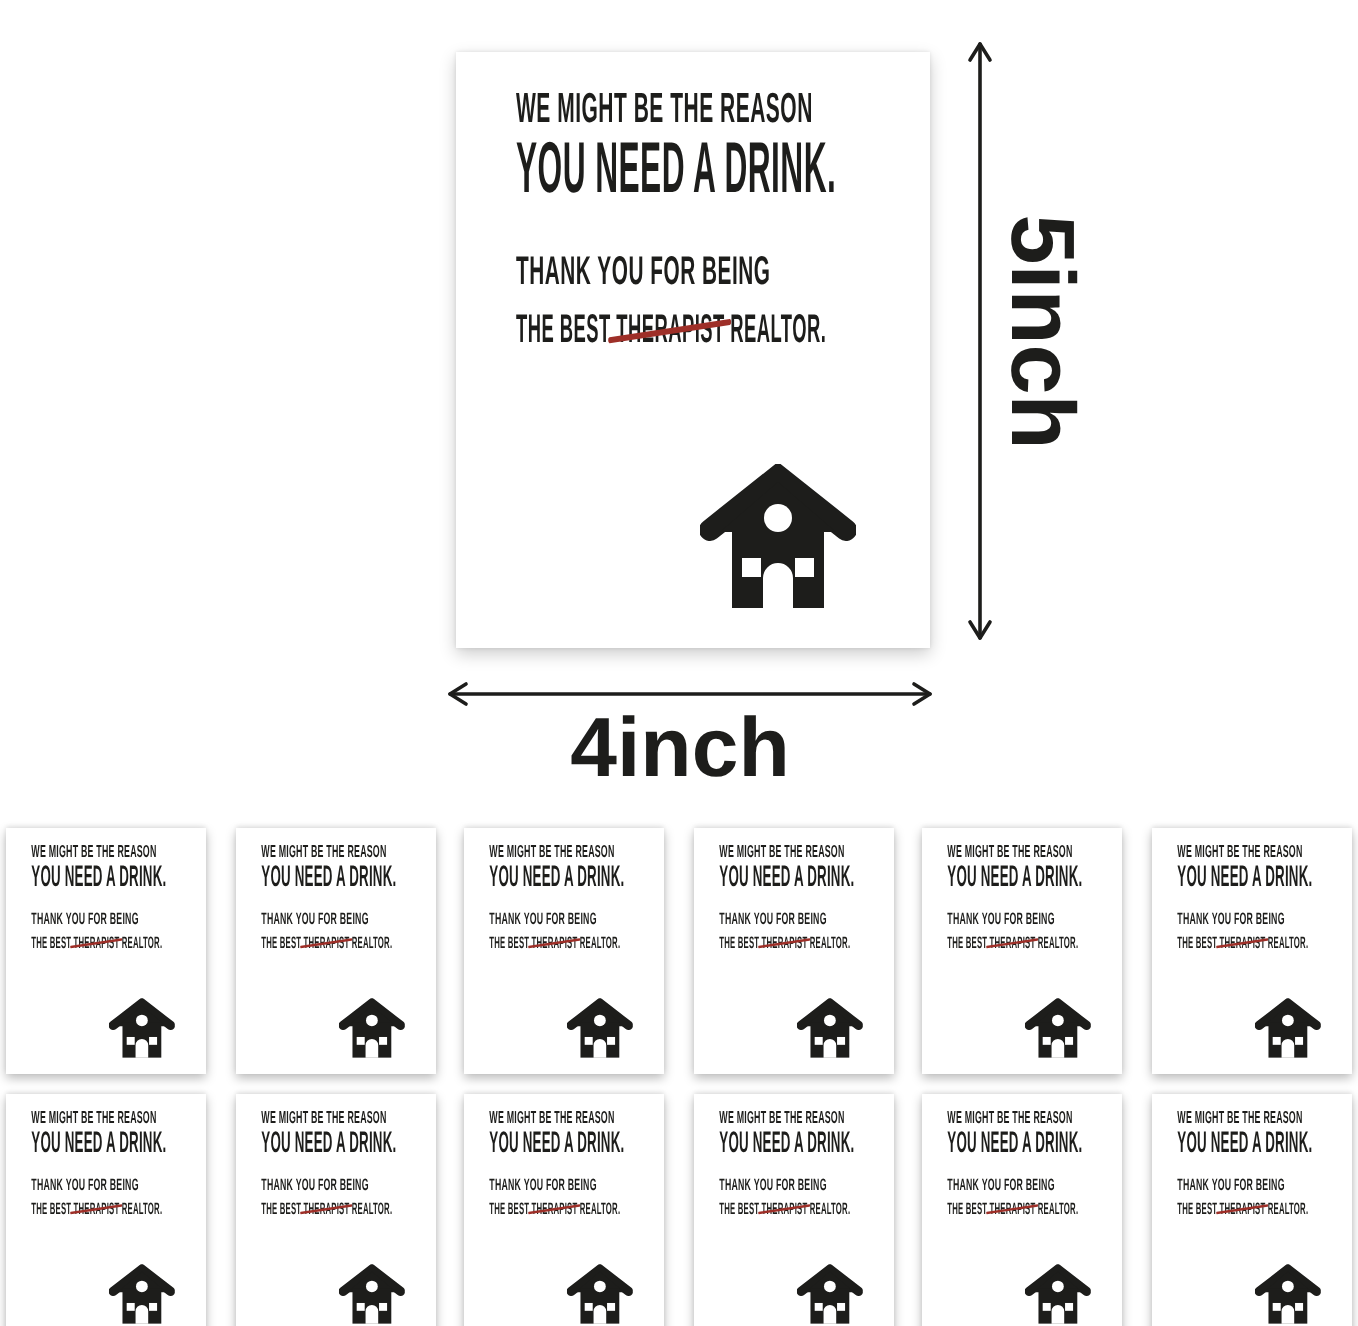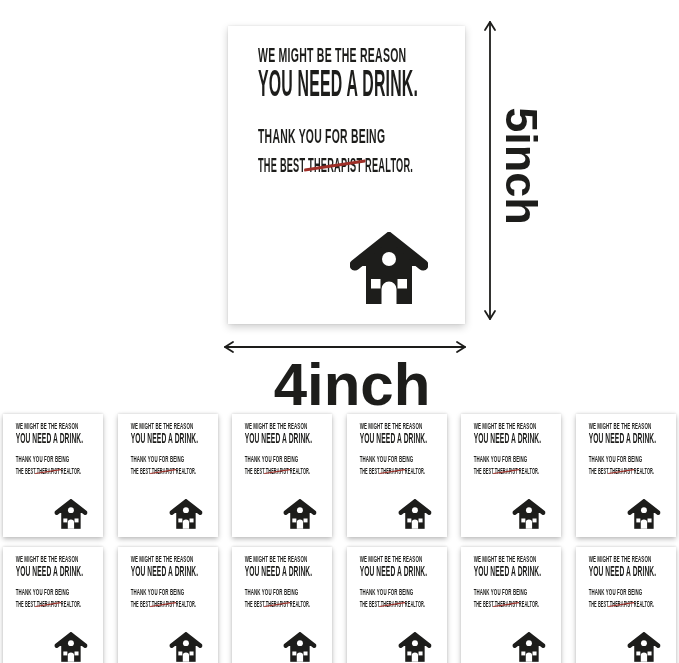--- a/index.html
+++ b/index.html
@@ -25,21 +25,21 @@
   .house{position:absolute;left:122px;top:206px;width:78px;height:74px;}
 
   
   .card-hero{position:absolute;left:228px;top:10px;width:237px;height:298px;
     box-shadow:0 3px 8px rgba(0,0,0,0.20), 0 0 2px rgba(0,0,0,0.10);}
   .dim-arrow{position:absolute;}
   .arrow-v{left:482px;top:3px;}
   .arrow-h{left:221px;top:323px;}
   .dim-label{position:absolute;font-weight:700;color:var(--ink);white-space:nowrap;}
   .dim-label-v{left:521px;top:150px;font-size:45px;transform:translate(-50%,-50%) rotate(90deg);}
-  .dim-label-h{left:352px;top:334px;font-size:60px;transform:translateX(-50%);}
+  .dim-label-h{left:340px;top:334px;font-size:42px;transform:translateX(-50%);}
 
   
   .cards-grid{position:absolute;left:3px;right:3px;top:398px;
     display:grid;grid-template-columns:repeat(6,100px);grid-auto-rows:123px;
     row-gap:10px;justify-content:space-between;}
   .card-small{width:100px;height:123px;position:relative;overflow:hidden;}
   .card-small .card-inner{transform:scale(0.422,0.413);transform-origin:top left;}
 
   svg .stroke{stroke:var(--arrow);stroke-width:1.8;fill:none;stroke-linecap:round;stroke-linejoin:round;}
 </style>

